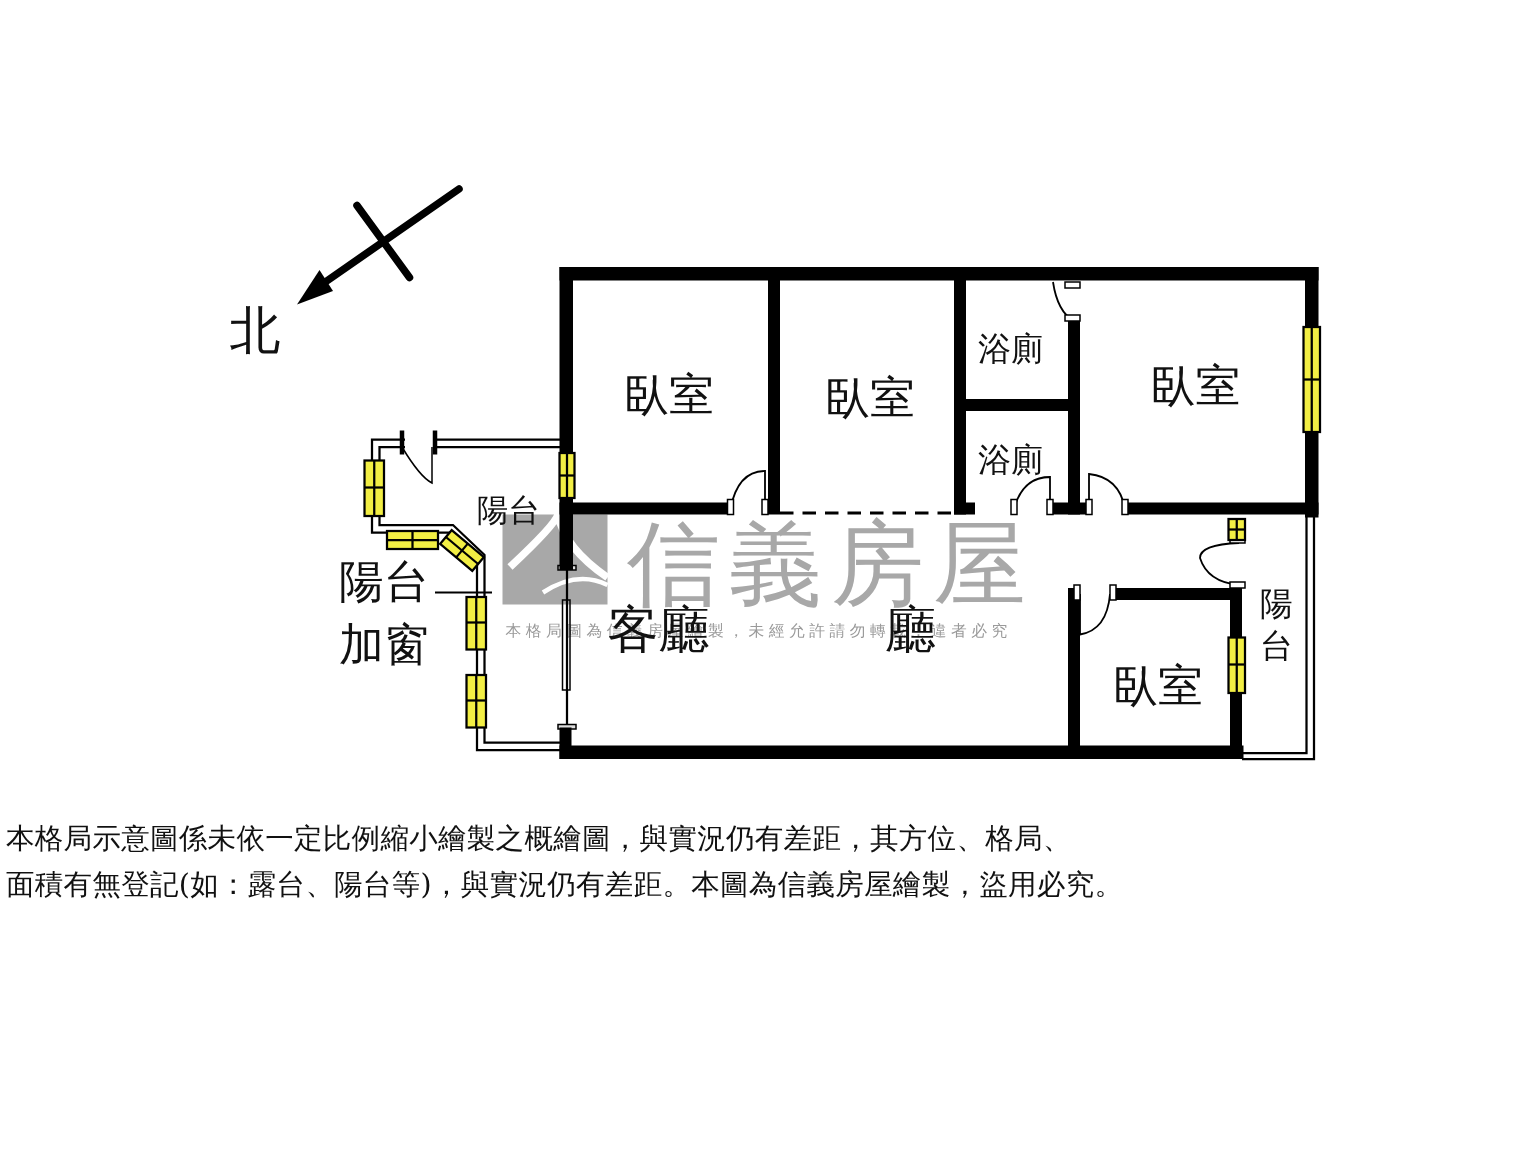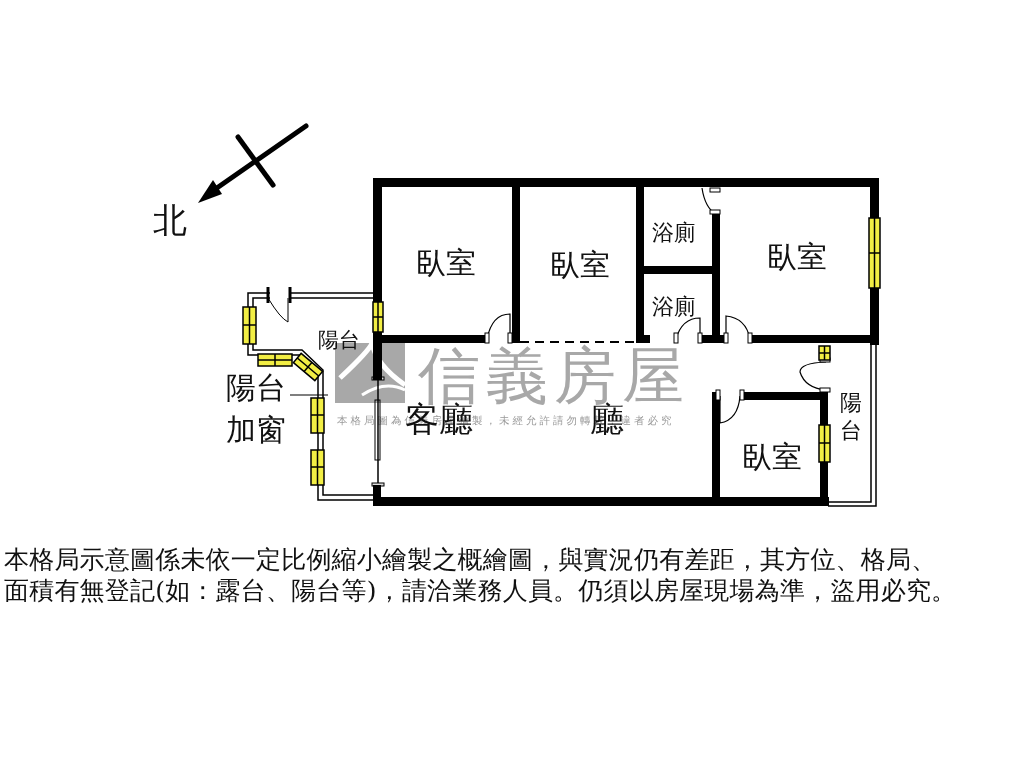--- a/index.html
+++ b/index.html
@@ -2,21 +2,21 @@
 <html><head>
 <meta charset="utf-8">
 <style>
   html, body { margin:0; padding:0; background:#ffffff; }
   body { width:1024px; height:768px; position:relative; overflow:hidden;
          font-family:"DejaVu Sans","Liberation Sans",sans-serif; }
   #plan { position:absolute; left:0; top:0; width:1024px; height:520px; }
   .room-label { font-family:"DejaVu Serif","Liberation Serif",serif; fill:#111; }
   .wm-text { font-family:"DejaVu Sans","Liberation Sans",sans-serif; }
   #disclaimer { position:absolute; left:4px; top:544px; width:1016px;
-    font-family:"DejaVu Serif","Liberation Serif",serif; font-size:25px;
+    font-family:"DejaVu Serif","Liberation Serif",serif; font-size:19px;
     line-height:31px; color:#111; letter-spacing:0.2px; }
   #disclaimer div { white-space:nowrap; }
 </style>
 </head>
 <body>
 
 <svg id="plan" viewBox="0 0 1024 520" xmlns="http://www.w3.org/2000/svg">
 
   <g>
     <rect x="335" y="343" width="70" height="60" fill="#a8a8a8"></rect>
@@ -157,14 +157,14 @@
   <text class="room-label" x="318" y="347" font-size="21">陽台</text>
   <text class="room-label" x="840" y="410" font-size="22">陽</text>
   <text class="room-label" x="840" y="438" font-size="22">台</text>
   <text class="room-label" x="226" y="398" font-size="30">陽台</text>
   <line x1="290" y1="395" x2="328" y2="395" stroke="#000" stroke-width="1.2"></line>
   <text class="room-label" x="226" y="440" font-size="30">加窗</text>
 </svg>
 
 <div id="disclaimer">
   <div>本格局示意圖係未依一定比例縮小繪製之概繪圖，與實況仍有差距，其方位、格局、</div>
-  <div>面積有無登記(如：露台、陽台等)，請洽業務人員。仍須以房屋現場為準，盜用必究。</div>
+  <div>面積有無登記(如：露台、陽台等)，與實況仍有差距。本圖為信義房屋繪製，盜用必究。</div>
 </div>
 
 </body></html>

